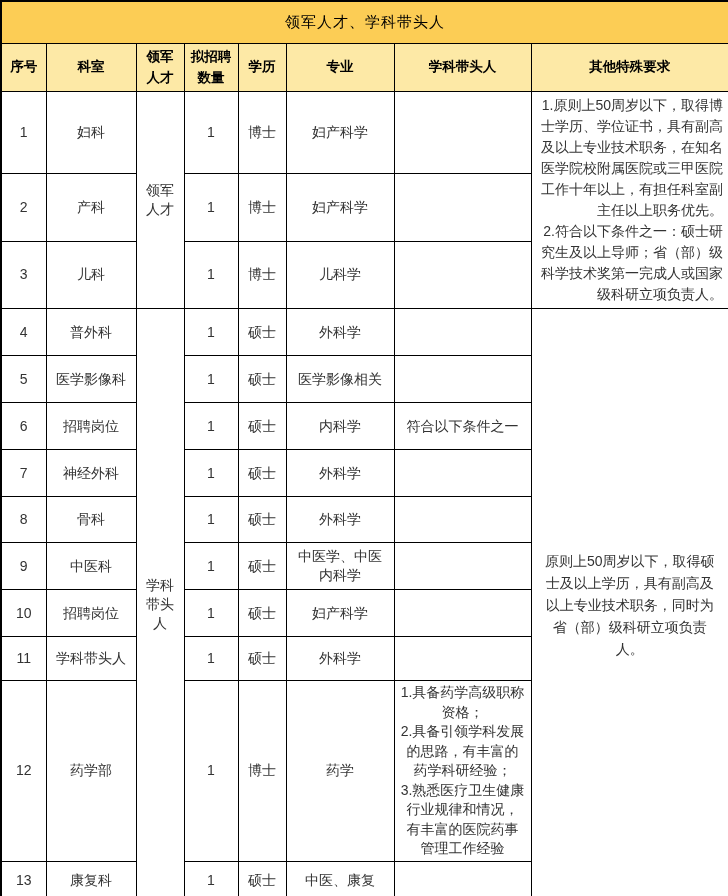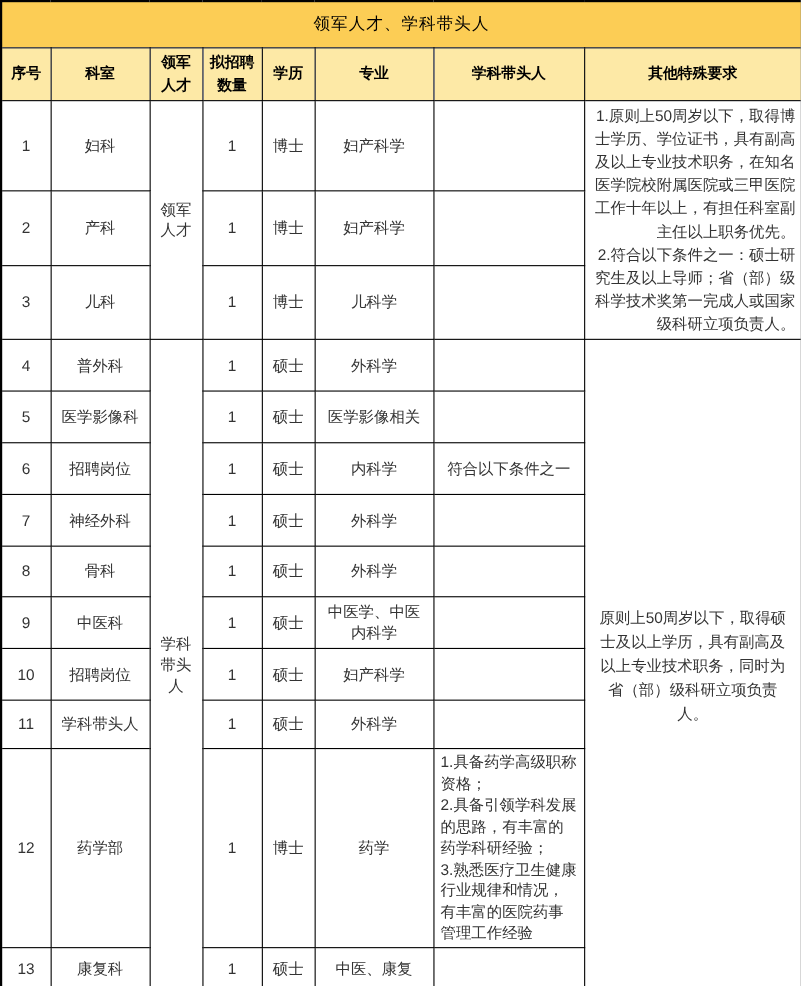--- a/index.html
+++ b/index.html
@@ -34,21 +34,21 @@
     background:var(--header-bg,#fde9a6);
     color:#000;
     font-size:13.5px;
     font-weight:bold;
     padding:1px 4px;
     line-height:1.5;
   }
   td.pos-cell{padding:1px 5px;}
   td.multiline{
     white-space:pre-line;
-    text-align:left;
+    text-align:center;
     padding:2px 6px;
     line-height:19.5px;
   }
   td.special-top{
     white-space:pre-line;
     text-align:right;
     vertical-align:top;
     padding:3px 5px;
     line-height:21px;
   }

